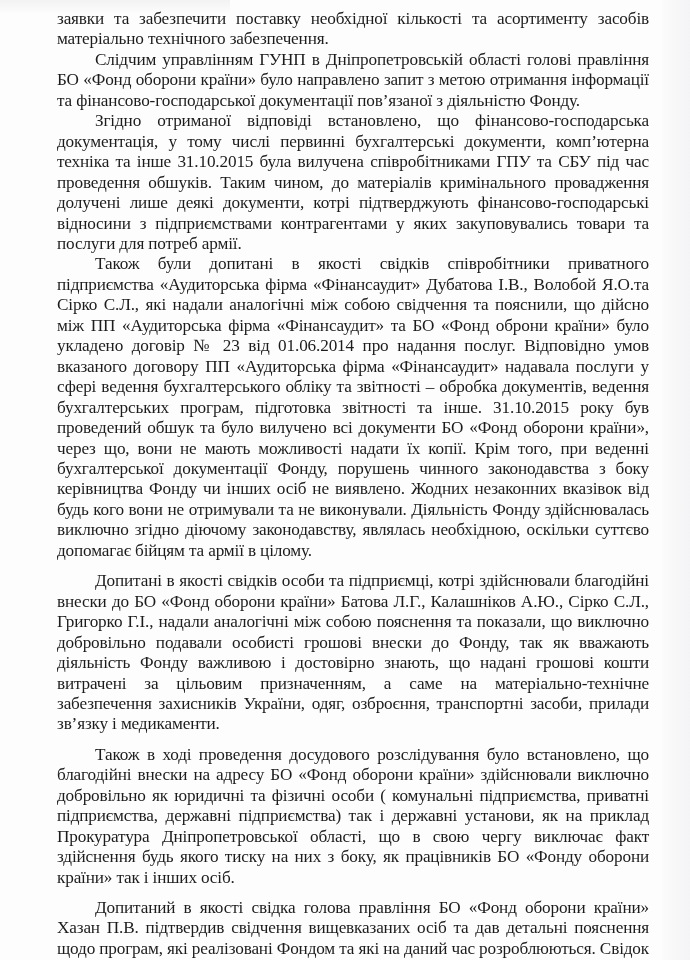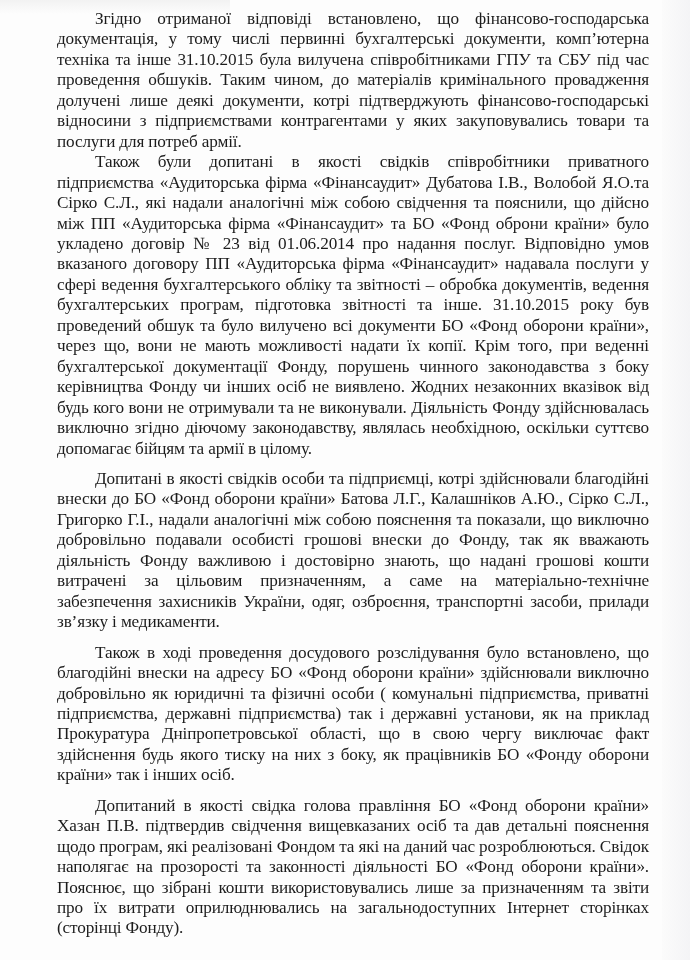--- a/index.html
+++ b/index.html
@@ -32,18 +32,20 @@
   .para.cont { text-indent: 0; }
   .para.gap { margin-top: 10px; }
 </style>
 </head>
 <body>
 
 <div class="top-shade"></div>
 <div class="scan-edge"></div>
 
 <div class="page">
+  <p class="para cont">заявки та забезпечити поставку необхідної кількості та асортименту засобів матеріально технічного забезпечення.</p>
+  <p class="para">Слідчим управлінням ГУНП в Дніпропетровській області голові правління БО «Фонд оборони країни» було направлено запит з метою отримання інформації та фінансово-господарської документації пов’язаної з діяльністю Фонду.</p>
   <p class="para">Згідно отриманої відповіді встановлено, що фінансово-господарська документація, у тому числі первинні бухгалтерські документи, комп’ютерна техніка та інше 31.10.2015 була вилучена співробітниками ГПУ та СБУ під час проведення обшуків. Таким чином, до матеріалів кримінального провадження долучені лише деякі документи, котрі підтверджують фінансово-господарські відносини з підприємствами контрагентами у яких закуповувались товари та послуги для потреб армії.</p>
   <p class="para">Також були допитані в якості свідків співробітники приватного підприємства «Аудиторська фірма «Фінансаудит» Дубатова І.В., Волобой Я.О.та Сірко С.Л., які надали аналогічні між собою свідчення та пояснили, що дійсно між ПП «Аудиторська фірма «Фінансаудит» та БО «Фонд оброни країни» було укладено договір № 23 від 01.06.2014 про надання послуг. Відповідно умов вказаного договору ПП «Аудиторська фірма «Фінансаудит» надавала послуги у сфері ведення бухгалтерського обліку та звітності – обробка документів, ведення бухгалтерських програм, підготовка звітності та інше. 31.10.2015 року був проведений обшук та було вилучено всі документи БО «Фонд оборони країни», через що, вони не мають можливості надати їх копії. Крім того, при веденні бухгалтерської документації Фонду, порушень чинного законодавства з боку керівництва Фонду чи інших осіб не виявлено. Жодних незаконних вказівок від будь кого вони не отримували та не виконували. Діяльність Фонду здійснювалась виключно згідно діючому законодавству, являлась необхідною, оскільки суттєво допомагає бійцям та армії в цілому.</p>
   <p class="para gap">Допитані в якості свідків особи та підприємці, котрі здійснювали благодійні внески до БО «Фонд оборони країни» Батова Л.Г., Калашніков А.Ю., Сірко С.Л., Григорко Г.І., надали аналогічні між собою пояснення та показали, що виключно добровільно подавали особисті грошові внески до Фонду, так як вважають діяльність Фонду важливою і достовірно знають, що надані грошові кошти витрачені за цільовим призначенням, а саме на матеріально-технічне забезпечення захисників України, одяг, озброєння, транспортні засоби, прилади зв’язку і медикаменти.</p>
   <p class="para gap">Також в ході проведення досудового розслідування було встановлено, що благодійні внески на адресу БО «Фонд оборони країни» здійснювали виключно добровільно як юридичні та фізичні особи ( комунальні підприємства, приватні підприємства, державні підприємства) так і державні установи, як на приклад Прокуратура Дніпропетровської області, що в свою чергу виключає факт здійснення будь якого тиску на них з боку, як працівників БО «Фонду оборони країни» так і інших осіб.</p>
   <p class="para gap">Допитаний в якості свідка голова правління БО «Фонд оборони країни» Хазан П.В. підтвердив свідчення вищевказаних осіб та дав детальні пояснення щодо програм, які реалізовані Фондом та які на даний час розроблюються. Свідок наполягає на прозорості та законності діяльності БО «Фонд оборони країни». Пояснює, що зібрані кошти використовувались лише за призначенням та звіти про їх витрати оприлюднювались на загальнодоступних Інтернет сторінках (сторінці Фонду).</p>
 </div>
 
 </body></html>

